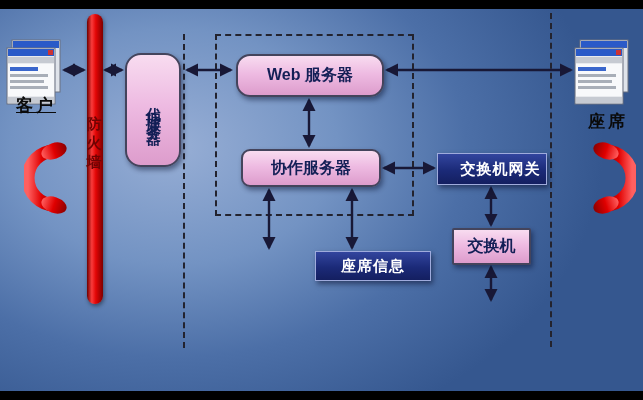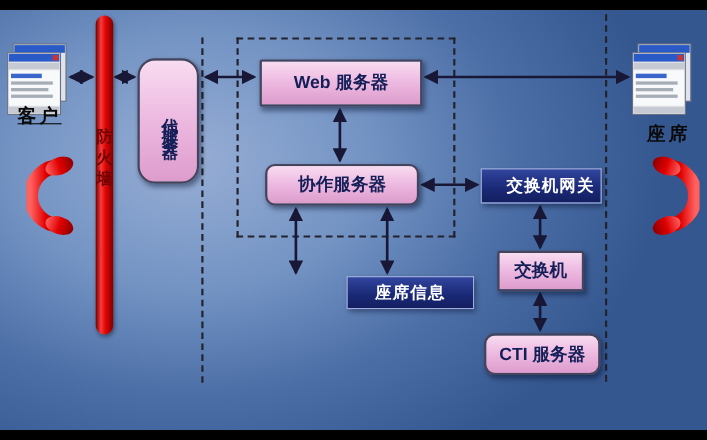--- a/index.html
+++ b/index.html
@@ -24,21 +24,21 @@
   .dash-v.right { left:550px; top:13px; height:334px; }
 
   .node { position:absolute; display:flex; align-items:center; justify-content:center;
           z-index:4; font-weight:bold; text-align:center; }
   .pink { background:linear-gradient(180deg,#f8dcf0 0%,#eebbe2 45%,#dd9ccc 100%);
           color:#131f56; border:2px solid #44445c; box-shadow:2px 3px 5px rgba(5,10,40,.45); }
   .navy { background:linear-gradient(180deg,#32459e 0%,#1b2a78 55%,#141f60 100%);
           color:#ffffff; border:1px solid #9fabdc; box-shadow:2px 3px 5px rgba(5,10,40,.5);
           font-size:15px; letter-spacing:1px; }
 
-  .web     { left:236px; top:54px;  width:148px; height:43px; border-radius:2px; font-size:16px; }
+  .web     { left:236px; top:54px;  width:148px; height:43px; border-radius:14px; font-size:16px; }
   .collab  { left:241px; top:149px; width:140px; height:38px; border-radius:9px;  font-size:16px; }
   .cinfo   { left:211px; top:251px; width:95px;  height:30px; }
   .ainfo   { left:315px; top:251px; width:116px;  height:30px; }
   .gateway { left:437px; top:153px; width:110px; height:32px;padding-left:17px; }
   .switch  { left:452px; top:228px; width:79px;  height:37px; border-radius:2px; font-size:16px; }
   .cti     { left:440px; top:303px; width:106px; height:38px; border-radius:10px; font-size:16px; }
 
   .vtext { writing-mode:vertical-rl; text-orientation:upright; }
   .proxy { left:125px; top:53px; width:56px; height:114px; border-radius:16px;
            font-size:15px; letter-spacing:6px; }
@@ -133,21 +133,20 @@
   <div class="firewall-label">防火墙</div>
 
   <div class="node pink proxy vtext">代理服务器</div>
 
   <div class="node pink web">Web 服务器</div>
   <div class="node pink collab">协作服务器</div>
   <div class="node navy ainfo">座席信息</div>
 
   <div class="node navy gateway">交换机网关</div>
   <div class="node pink switch">交换机</div>
-  <div class="node pink cti">CTI 服务器</div>
 
   <div class="computer agent">
     <svg width="56" height="70" viewBox="0 0 56 70">
       <rect x="6" y="2" width="48" height="52" fill="#dfe3ea" stroke="#6a7080"></rect>
       <rect x="7" y="3" width="46" height="7" fill="#2a5ac8"></rect>
       <rect x="1" y="10" width="48" height="56" fill="#e8eaee" stroke="#6a7080"></rect>
       <rect x="2" y="11" width="46" height="7" fill="#2a5ac8"></rect>
       <rect x="42" y="12" width="5" height="5" fill="#cc3333"></rect>
       <rect x="2" y="19" width="46" height="6" fill="#c6cad2"></rect>
       <rect x="2" y="26" width="46" height="32" fill="#f8f9fb"></rect>

